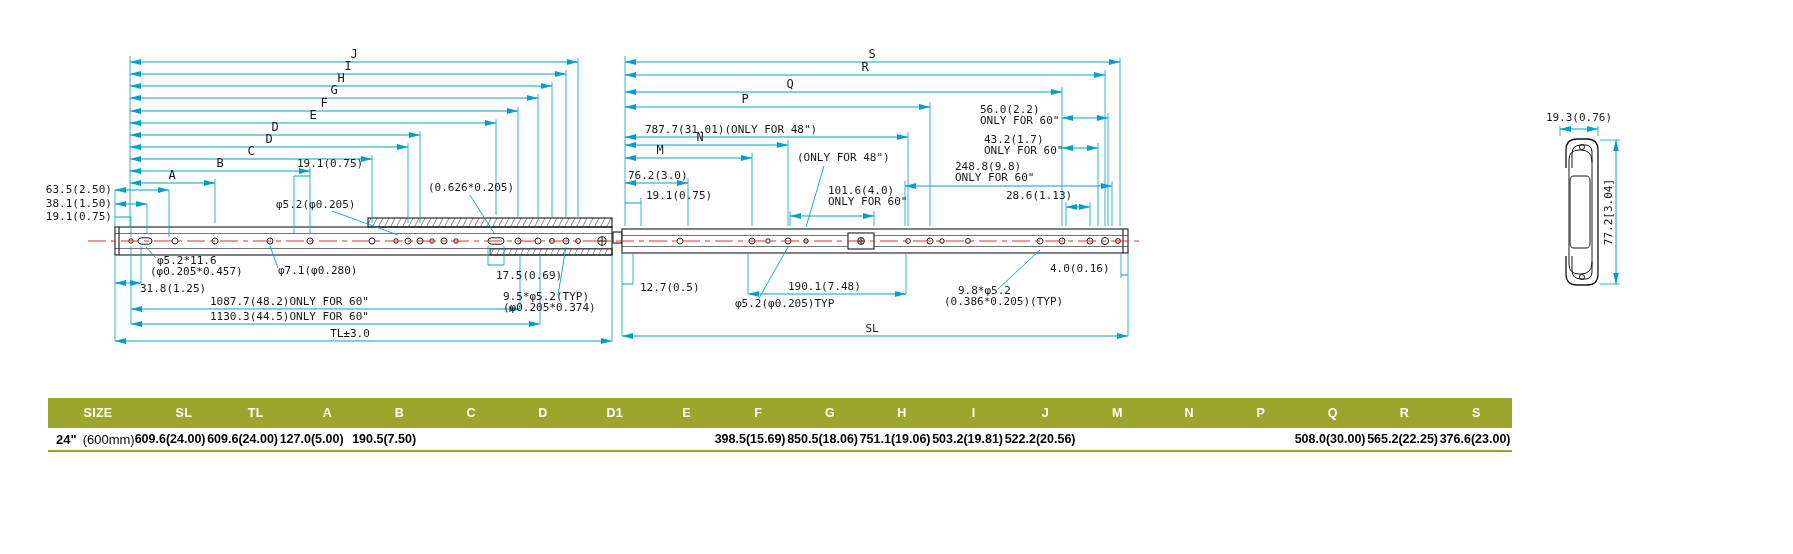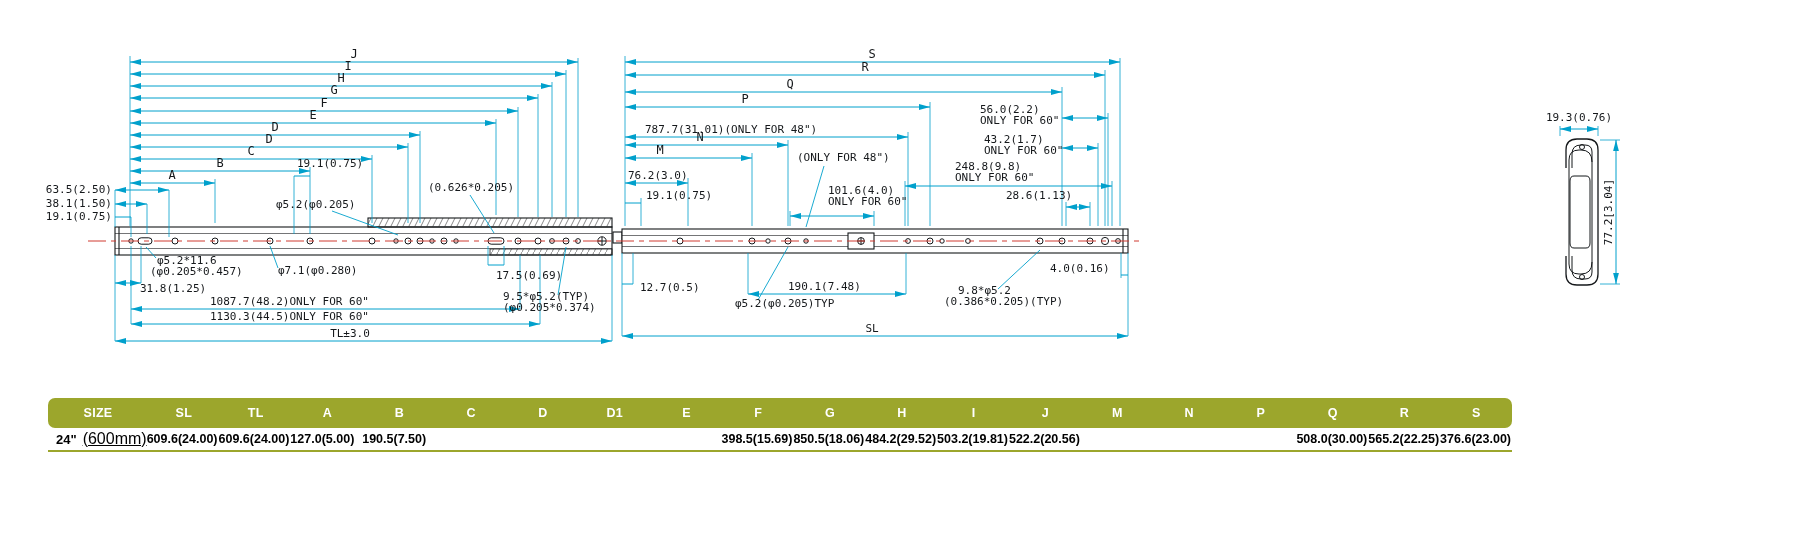--- a/index.html
+++ b/index.html
@@ -6,28 +6,28 @@
   body { margin:0; width:1793px; height:554px; background:#fff; position:relative;
          font-family:"Liberation Sans", sans-serif; }
   svg text { font-family:"DejaVu Sans Mono", monospace; font-size:11px; fill:#15181b; }
   svg text.letter { font-size:12px; }
   .dim    { stroke:#00A0CC; stroke-width:1; }
   .ext    { stroke:#00A0CC; stroke-width:0.8; fill:none; }
   .leader { stroke:#00A0CC; stroke-width:0.9; fill:none; }
   .mid { text-anchor:middle; }
   .end { text-anchor:end; }
   .spec-table { position:absolute; left:48px; top:398px; width:1464px; }
-  .thead { display:flex; background:#9CA62C; height:30px; align-items:center;border-radius:7px; }
+  .thead { display:flex; background:#9CA62C; height:30px; align-items:center; }
   .th { flex:1; text-align:center; color:#fff; font-size:12.5px; font-weight:700; letter-spacing:.3px; }
   .size-col { flex:0 0 100px; }
   .trow { display:flex; height:24px; align-items:center; border-bottom:2.5px solid #9CA62C; background:#fff; }
   .td { flex:1; font-size:12.5px; font-weight:700; color:#000; }
   .td.size-col { text-align:left; padding-left:8px; display:flex; gap:6px; align-items:baseline; }
   .size-main { font-weight:700; font-size:13px; }
-  .size-note { font-weight:400; font-size:16px;text-decoration:underline; }
+  .size-note { font-weight:400; font-size:13px; }
 </style>
 </head>
 <body>
 
 
 
 <svg width="1793" height="392" viewBox="0 0 1793 392">
   <defs>
     <marker id="arr" markerUnits="userSpaceOnUse" markerWidth="13" markerHeight="9" refX="12" refY="4.5" orient="auto-start-reverse">
       <path d="M12,4.5 L1,1.6 L1,7.4 Z" fill="#00A0CC"></path>
@@ -251,21 +251,21 @@
     <div class="td">609.6(24.00)</div>
     <div class="td">609.6(24.00)</div>
     <div class="td">127.0(5.00)</div>
     <div class="td">190.5(7.50)</div>
     <div class="td"></div>
     <div class="td"></div>
     <div class="td"></div>
     <div class="td"></div>
     <div class="td">398.5(15.69)</div>
     <div class="td">850.5(18.06)</div>
-    <div class="td">484.2(29.52)</div>
+    <div class="td">751.1(19.06)</div>
     <div class="td">503.2(19.81)</div>
     <div class="td">522.2(20.56)</div>
     <div class="td"></div>
     <div class="td"></div>
     <div class="td"></div>
     <div class="td">508.0(30.00)</div>
     <div class="td">565.2(22.25)</div>
     <div class="td">376.6(23.00)</div>
   </div>
 </div>

